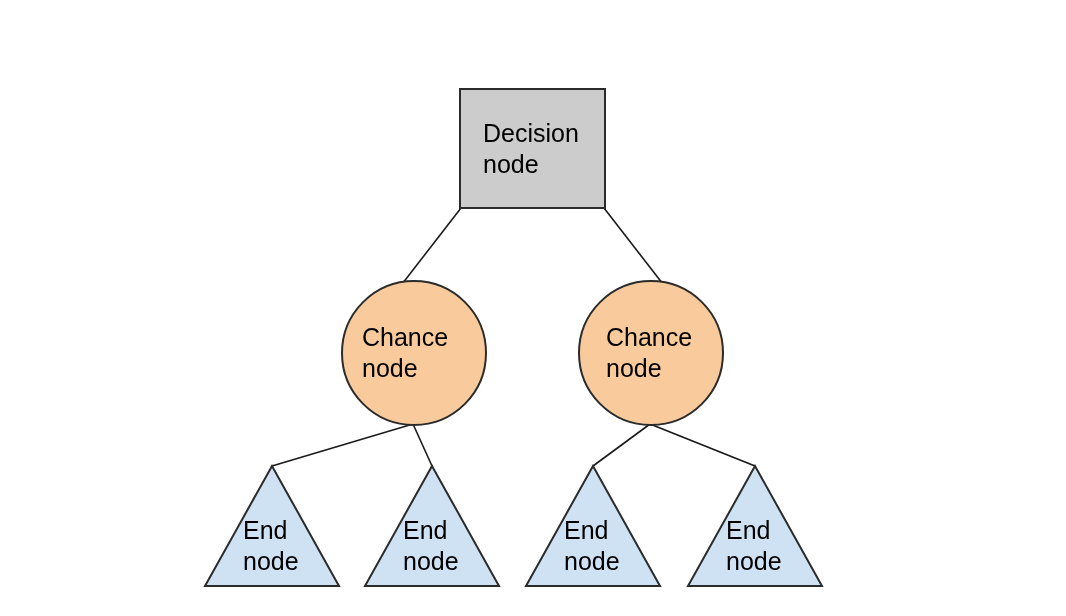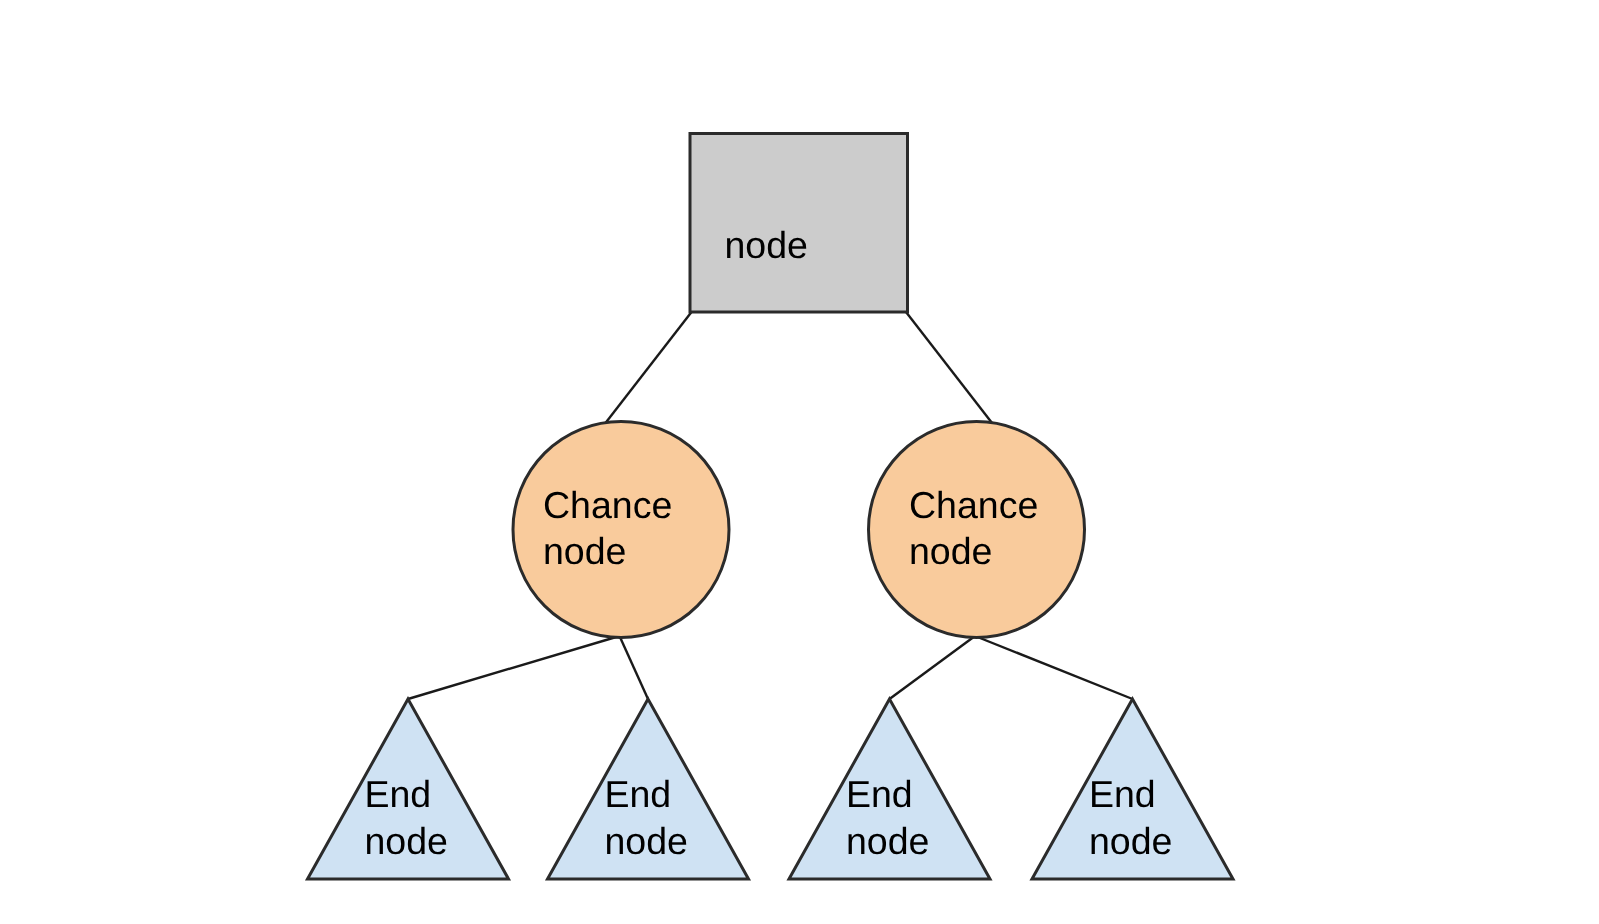--- a/index.html
+++ b/index.html
@@ -72,21 +72,21 @@
       <circle class="node-shape" cx="414" cy="353" r="72" fill="#f9cb9c" stroke="#2b2b2b"></circle>
       <circle class="node-shape" cx="651" cy="353" r="72" fill="#f9cb9c" stroke="#2b2b2b"></circle>
     </g>
 
     <g>
       <rect class="node-shape" x="460" y="89" width="145" height="119" fill="#cccccc" stroke="#2b2b2b"></rect>
     </g>
 
   </svg>
 
-  <div class="node-label" style="left:483px; top:118px;"><br><span>node</span></div>
+  <div class="node-label" style="left:483px; top:118px;"><span>Decision</span><br><span>node</span></div>
 
   <div class="node-label" style="left:362px; top:322px;"><span>Chance</span><br><span>node</span></div>
 
   <div class="node-label" style="left:606px; top:322px;"><span>Chance</span><br><span>node</span></div>
 
   <div class="node-label" style="left:243px; top:515px;"><span>End</span><br><span>node</span></div>
 
   <div class="node-label" style="left:403px; top:515px;"><span>End</span><br><span>node</span></div>
 
   <div class="node-label" style="left:564px; top:515px;"><span>End</span><br><span>node</span></div>

